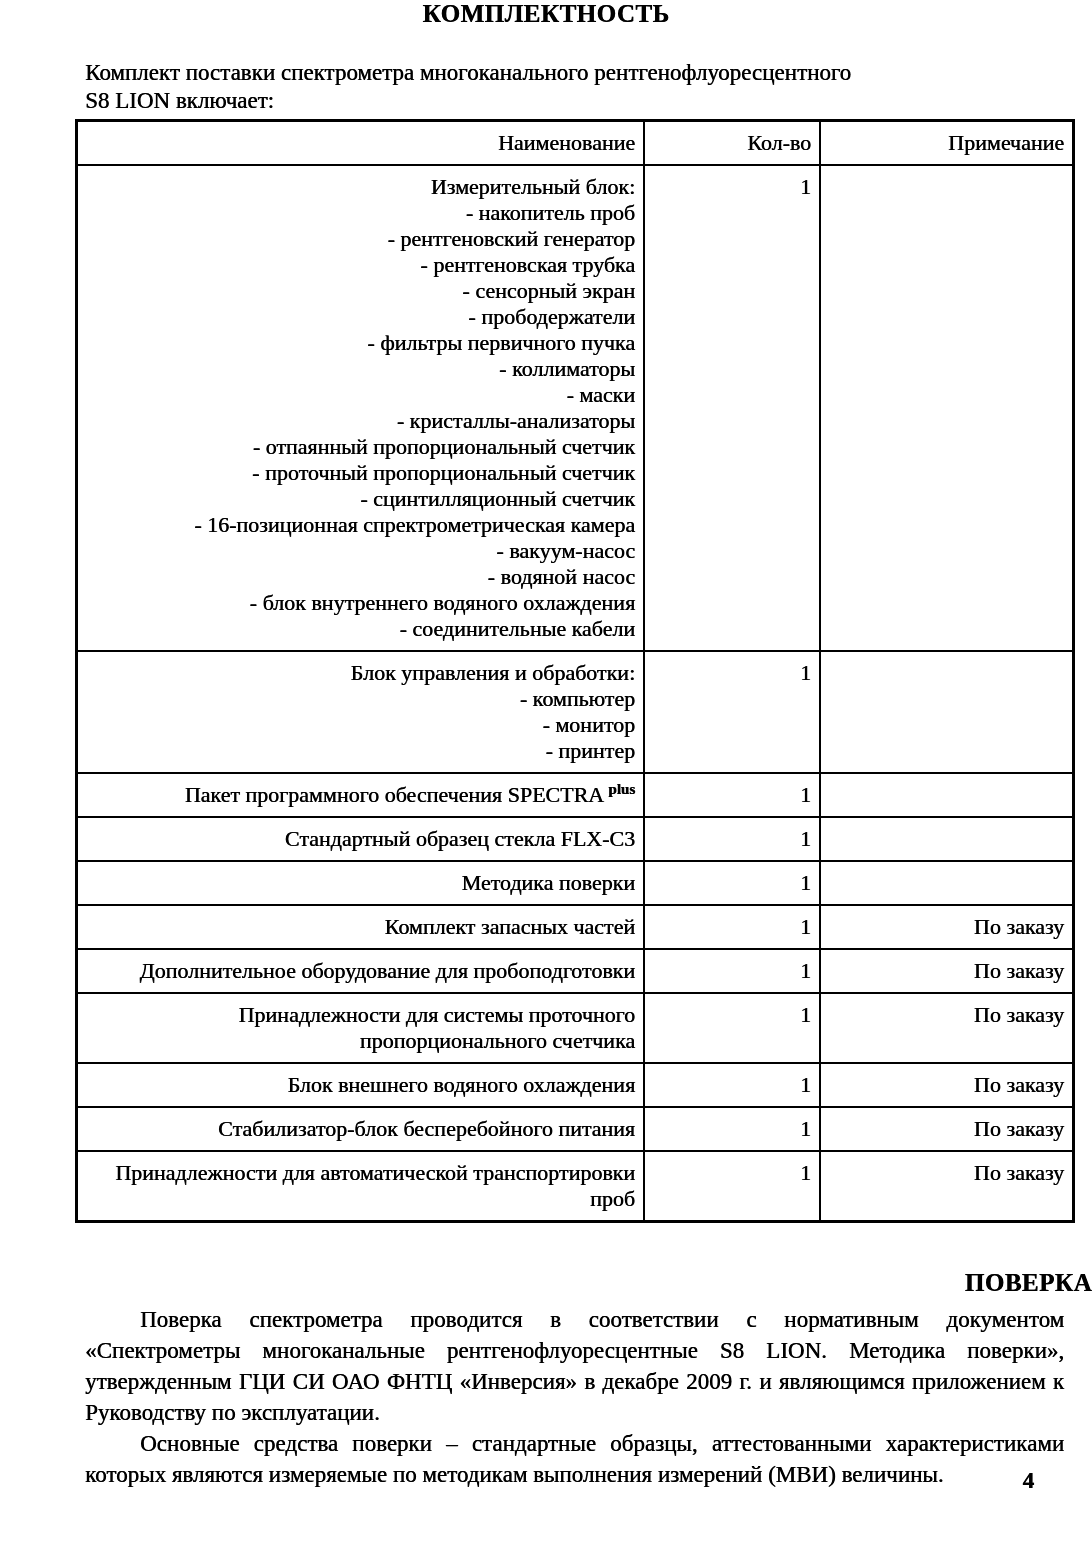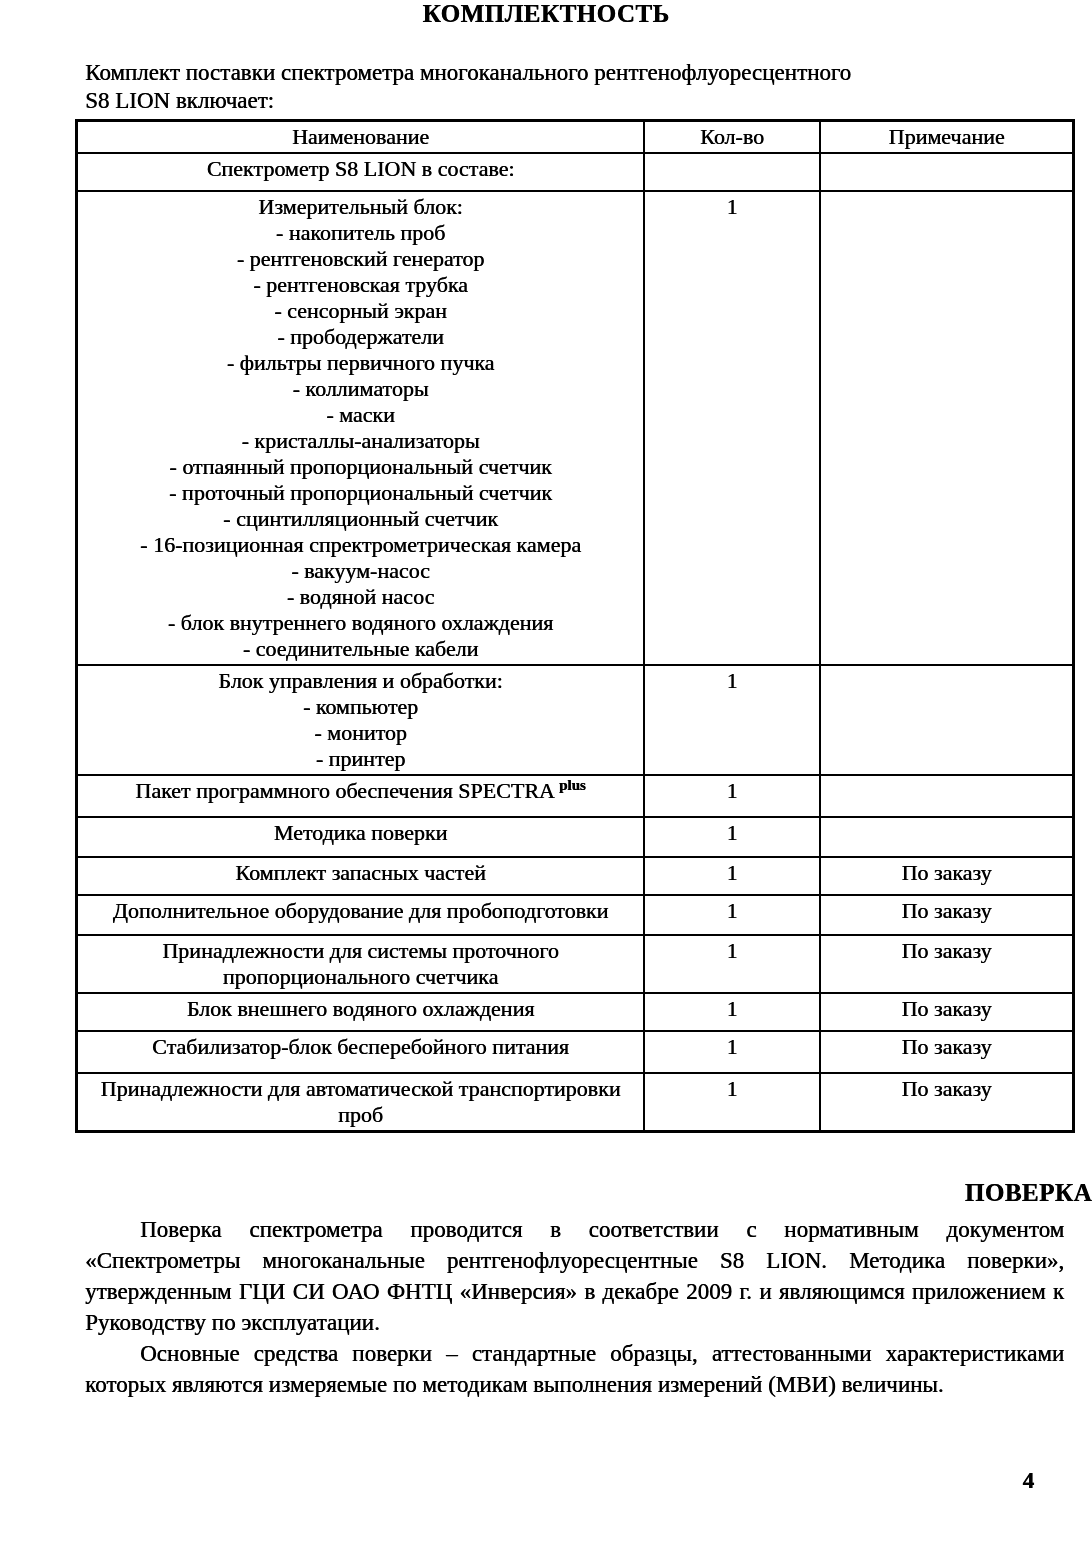--- a/index.html
+++ b/index.html
@@ -23,22 +23,22 @@
   table.components {
     border-collapse:collapse;
     table-layout:fixed;
     margin:4px 0 0 75px;
     width:958px;
     border:3px solid #000;
   }
   .components th, .components td {
     border:2px solid #000;
     vertical-align:top;
-    text-align:center;
-    padding:2px 8px;
+    text-align:right;
+    padding:8px 8px;
     font-size:22px; line-height:26px;
     font-weight:normal;
   }
   .c1 { width:549px; }
   .c2 { width:158px; }
   .c3 { width:235px; }
   td.c1 { white-space:pre-line; }
   sup.sup-plus { font-weight:bold; font-size:15px; line-height:0; }
   .section-title {
     margin:46px 0 0;
@@ -70,25 +70,20 @@
 
   <table class="components">
     <thead>
       <tr style="height:32px">
         <th class="c1">Наименование</th>
         <th class="c2">Кол-во</th>
         <th class="c3">Примечание</th>
       </tr>
     </thead>
     <tbody>
-      <tr style="height:38px">
-        <td class="c1">Спектрометр S8 LION в составе:</td>
-        <td class="c2"></td>
-        <td class="c3"></td>
-      </tr>
       <tr style="height:465px">
         <td class="c1">Измерительный блок:
 - накопитель проб
 - рентгеновский генератор
 - рентгеновская трубка
 - сенсорный экран
 - прободержатели
 - фильтры первичного пучка
 - коллиматоры
 - маски
@@ -107,20 +102,25 @@
       <tr style="height:106px">
         <td class="c1">Блок управления и обработки:
 - компьютер
 - монитор
 - принтер</td>
         <td class="c2">1</td>
         <td class="c3"></td>
       </tr>
       <tr style="height:42px">
         <td class="c1"><span>Пакет программного обеспечения SPECTRA</span> <sup class="sup-plus">plus</sup></td>
+        <td class="c2">1</td>
+        <td class="c3"></td>
+      </tr>
+      <tr style="height:44px">
+        <td class="c1">Стандартный образец стекла FLX-C3</td>
         <td class="c2">1</td>
         <td class="c3"></td>
       </tr>
       <tr style="height:40px">
         <td class="c1">Методика поверки</td>
         <td class="c2">1</td>
         <td class="c3"></td>
       </tr>
       <tr style="height:38px">
         <td class="c1">Комплект запасных частей</td>

